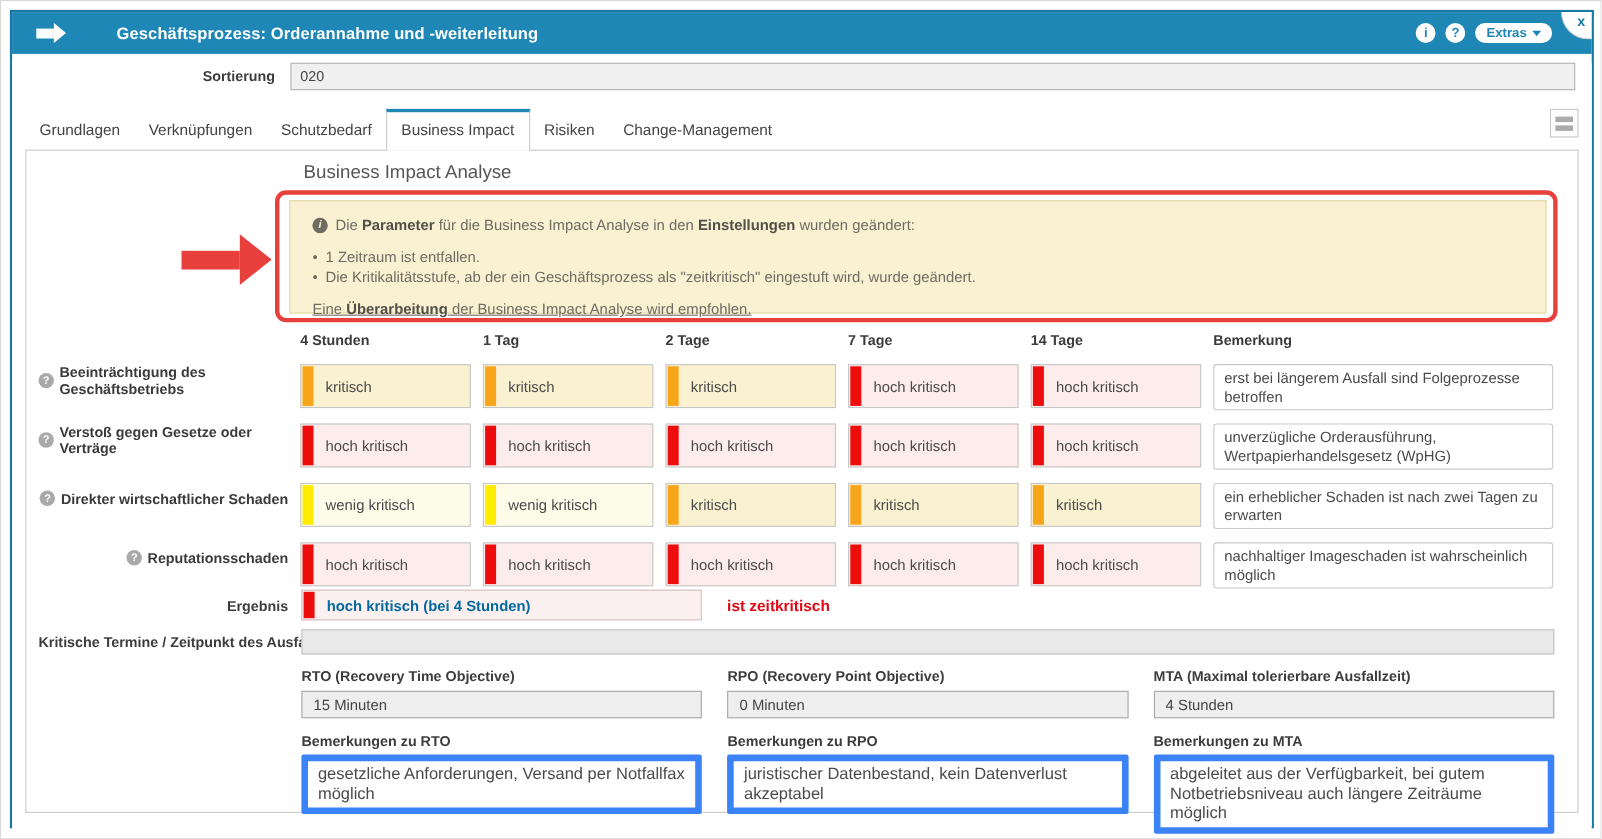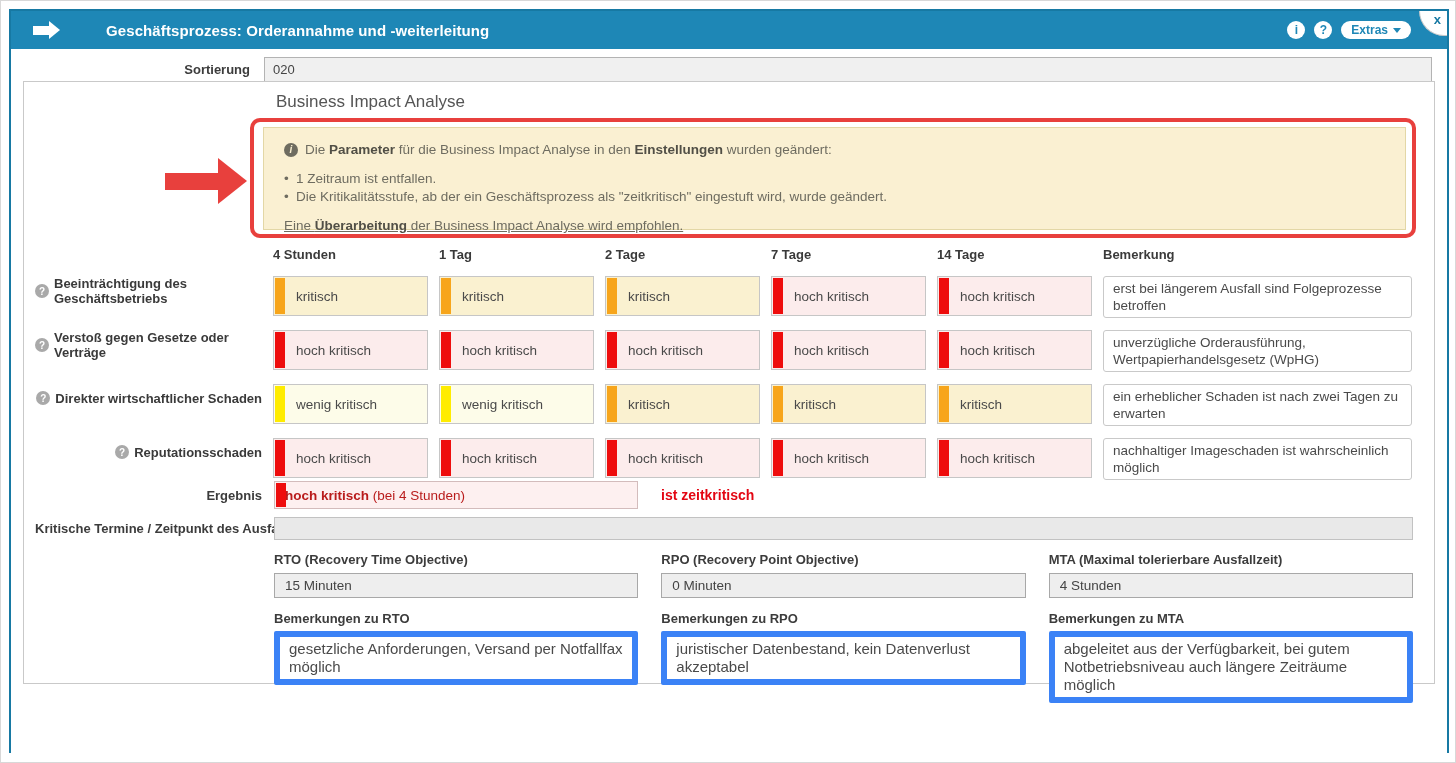--- a/index.html
+++ b/index.html
@@ -105,21 +105,21 @@
   .sel .bar { position:absolute; left:1px; top:1px; bottom:1px; width:10px; }
   .bem { min-height:40px; border:1px solid #c9c9c9; border-radius:3px; background:#fff;
          padding:3px 9px; font-size:13.5px; color:#4a4a4a; line-height:17px; cursor:text; }
 
   
   .result-row { position:absolute; left:11px; top:399px; display:flex; align-items:center; }
   .result-row .lbl { width:227px; text-align:right; font-size:13px; font-weight:bold;
                      color:#3c3c3c; flex:none; }
   .result-box { position:relative; width:364px; height:28px; margin-left:12px;
                 border:1px solid #d3bcbc; background:#fdf0f0; display:flex;
-                align-items:center; padding-left:10px; font-size:13.5px; color:#b91c1c; }
+                align-items:center; padding-left:22px; font-size:13.5px; color:#0369a1;font-weight:bold; }
   .result-box .bar { position:absolute; left:1px; top:1px; bottom:1px; width:10px; }
   .result-flag { margin-left:23px; font-size:14px; font-weight:bold; color:#e30613; }
 
   
   .krit-row { position:absolute; left:11px; top:435px; display:flex; align-items:center; }
   .krit-row .lbl { width:227px; text-align:right; font-size:13px; font-weight:bold;
                    color:#3c3c3c; flex:none; white-space:nowrap; }
   .krit-row input { width:1139px; height:23px; margin-left:12px; background:#e9e9e9;
                     border:1px solid #c2c2c2; padding:0 8px; font-size:13px; color:#444;
                     font-family:inherit; }
@@ -161,20 +161,28 @@
       </span>
     </div>
 
     <div class="window-body">
 
       <div class="sort-row">
         <span class="lbl">Sortierung</span>
         <input type="text" value="020" style="">
       </div>
 
+      <div class="tabs">
+        <div class="tab">Grundlagen</div>
+        <div class="tab">Verknüpfungen</div>
+        <div class="tab">Schutzbedarf</div>
+        <div class="tab active">Business Impact</div>
+        <div class="tab">Risiken</div>
+        <div class="tab">Change-Management</div>
+      </div>
 
       <div class="view-toggle">
           <i></i>
           <i></i>
         </div>
 
       <div class="panel">
 
         <div class="section-title">Business Impact Analyse</div>
 

